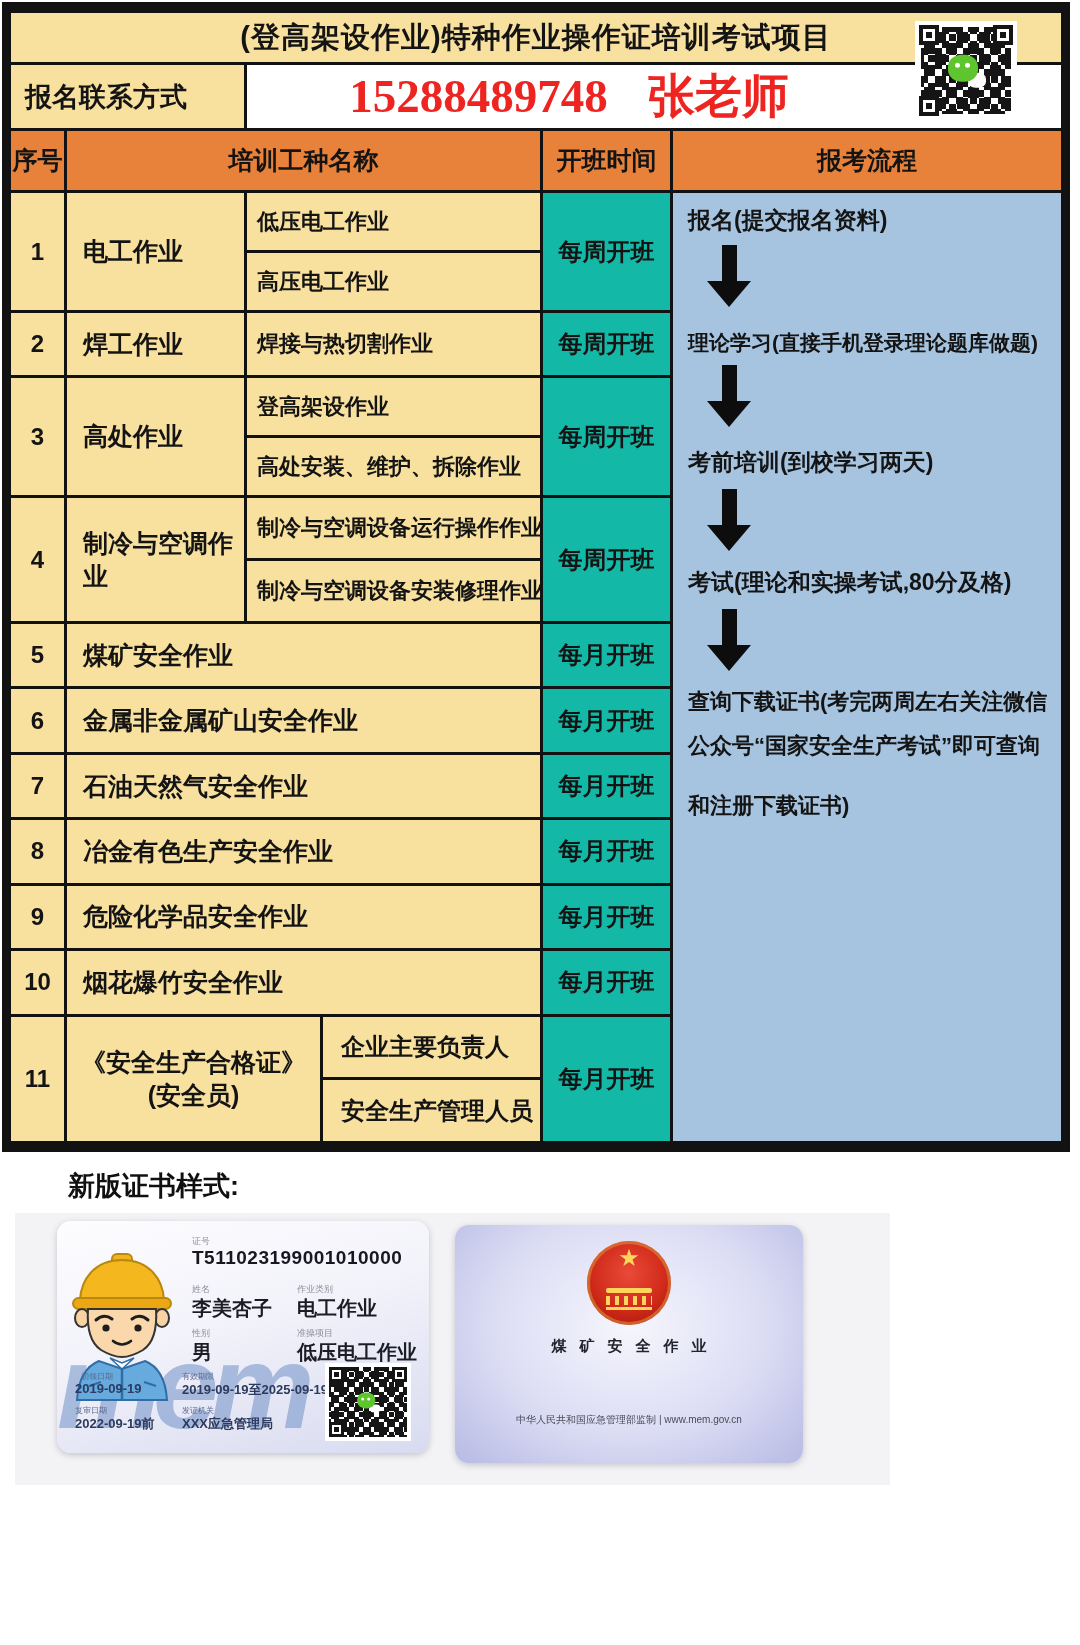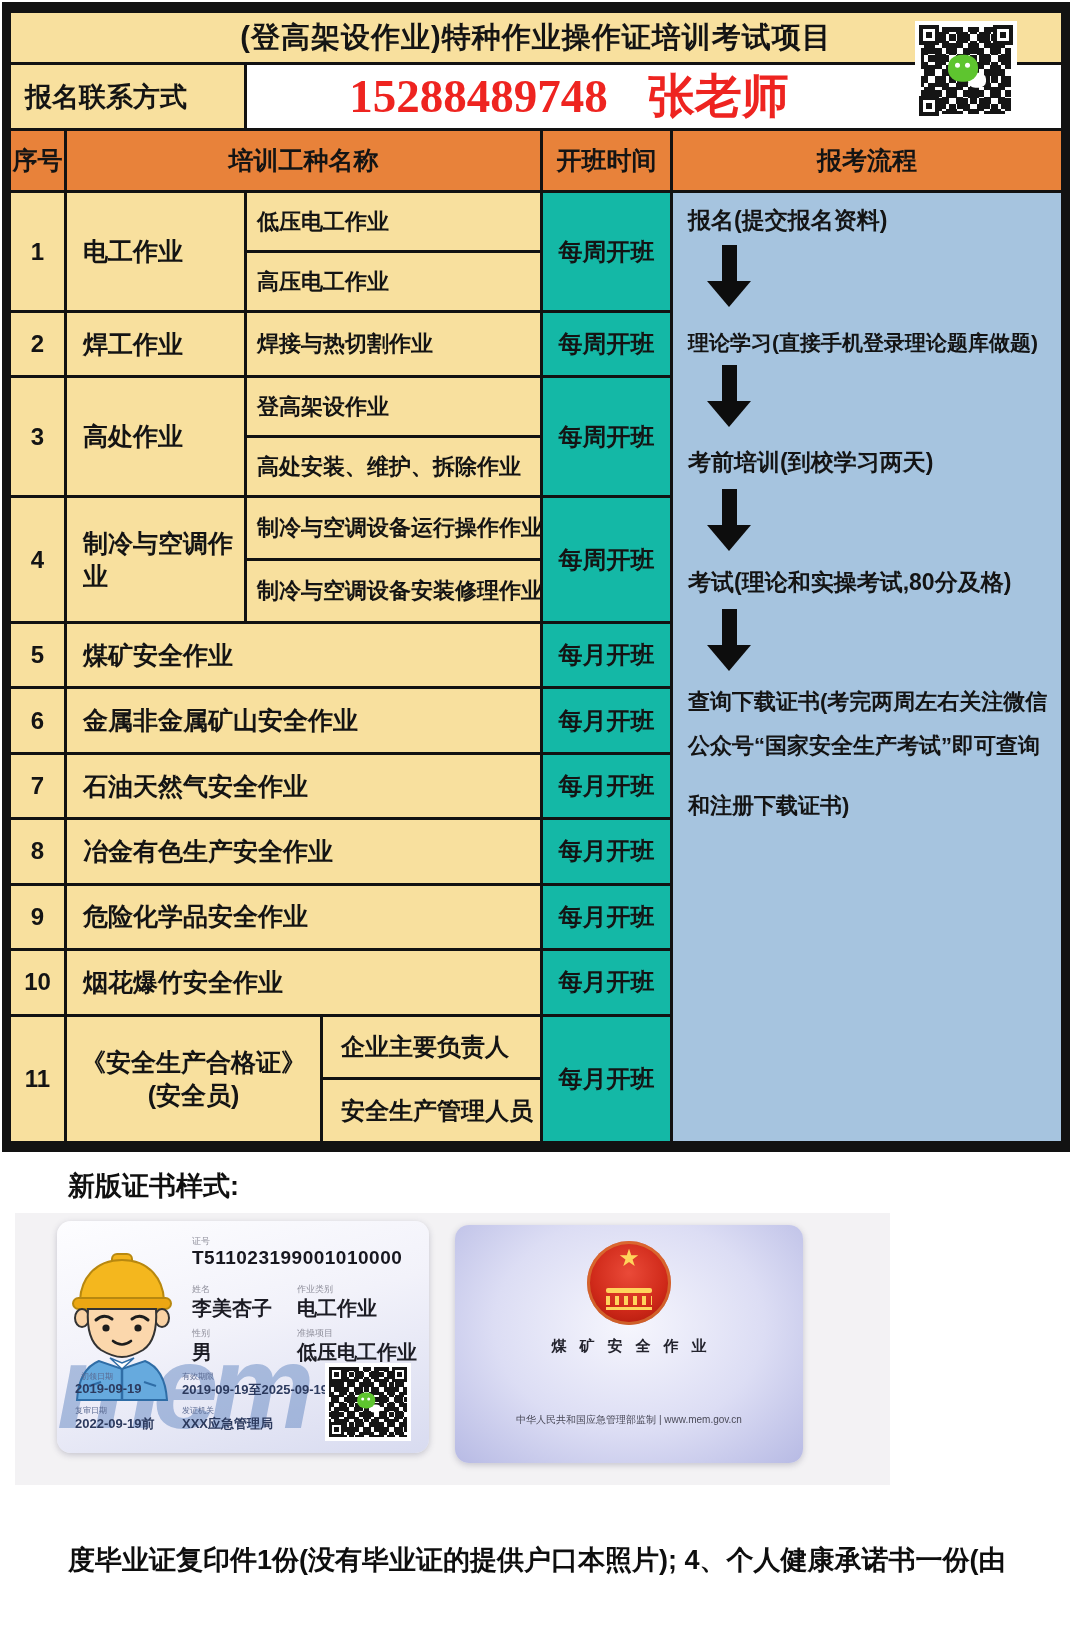--- a/index.html
+++ b/index.html
@@ -323,15 +323,14 @@
             <div class="roof"></div>
             <div class="cols"></div>
             <div class="base"></div>
           </div>
       </div>
       <div class="cb-country">煤矿安全作业</div>
       <div class="cb-footer">中华人民共和国应急管理部监制 | www.mem.gov.cn</div>
     </div>
   </div>
 
-  <div class="footer-line fl-1">度毕业证复印件1份(没有毕业证的提供户口本照片); 4、个人健康承诺书一份(由</div>
 
 </div>
 
 </body></html>

